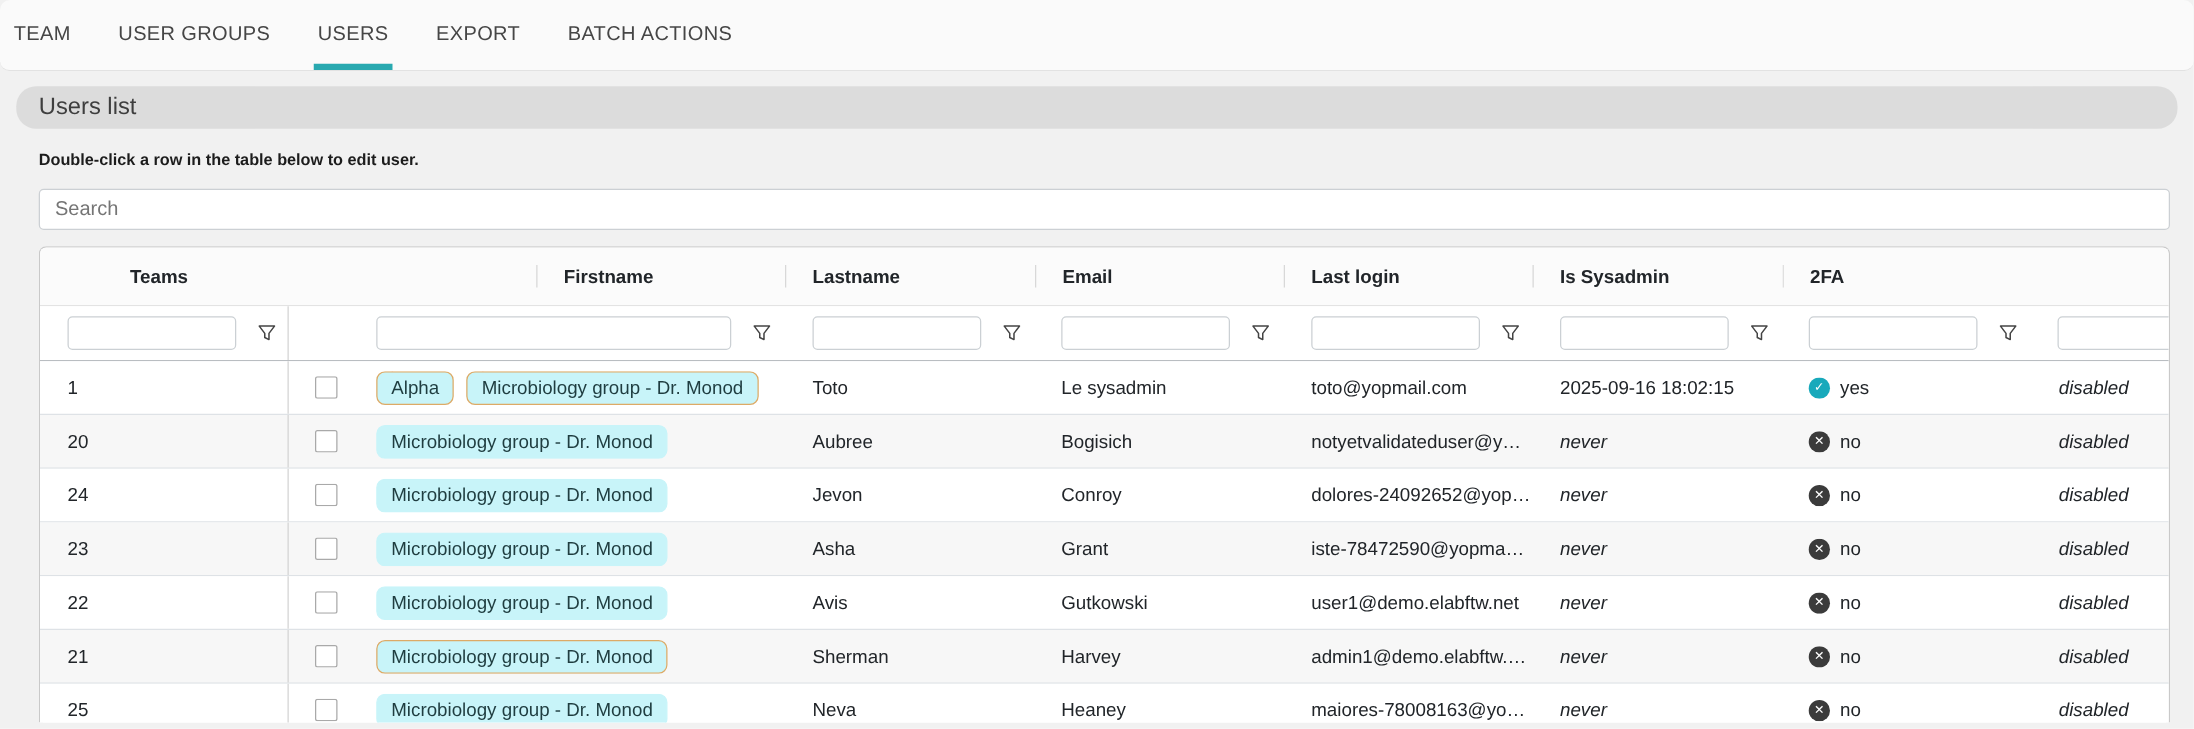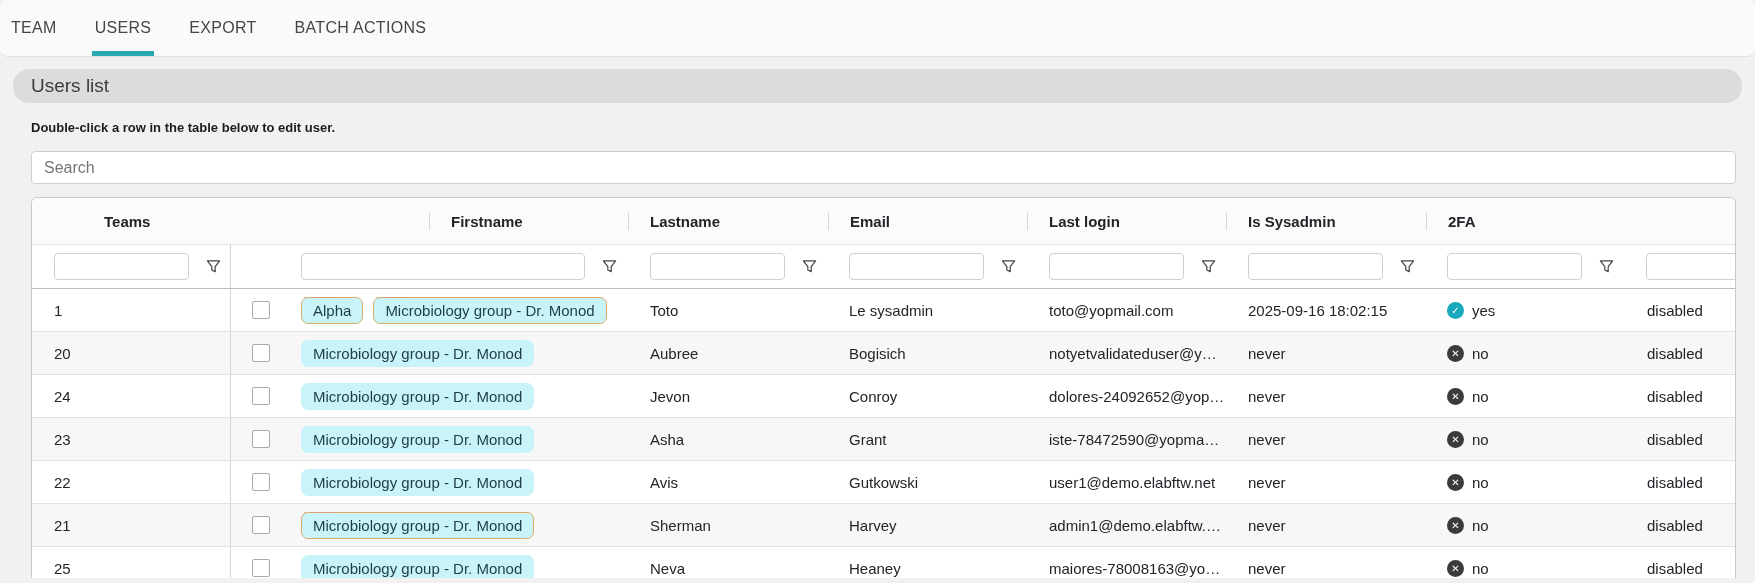--- a/index.html
+++ b/index.html
@@ -87,36 +87,37 @@
   .badge {
     position: relative; display: inline-flex; align-items: center; height: 27px;
     padding: 0 11px; background: #c8f4f9; border: 1px solid #c8f4f9; border-radius: 7px;
     font-size: 15px; color: #1f3d40; white-space: nowrap;
   }
   .badge.badge-admin { border-color: #ddaa66; }
   .admin-label {
     position: absolute; top: -9px; left: 2px; font-size: 11px; color: #e69273;
     line-height: 11px;
   }
-  .italic { }
+  .italic { font-style: italic; }
   .sysicon {
     width: 17px; height: 17px; border-radius: 50%; display: inline-flex;
     align-items: center; justify-content: center; color: #fff; font-size: 10px;
     font-family: "DejaVu Sans", sans-serif; margin-right: 8px; vertical-align: middle;
     flex: none;
   }
   .sysicon.yes { background: #18a9bb; }
   .sysicon.no  { background: #3b3b3b; }
   .col-sys.cell { display: flex; align-items: center; }
 </style>
 </head>
 <body>
 
 <div class="tabbar">
   <div class="tab">TEAM</div>
+  <div class="tab">USER GROUPS</div>
   <div class="tab active">USERS</div>
   <div class="tab">EXPORT</div>
   <div class="tab">BATCH ACTIONS</div>
 </div>
 
 <div class="page-title-bar">Users list</div>
 
 <div class="instruction">Double-click a row in the table below to edit user.</div>
 
 <input class="search-input" type="text" placeholder="Search" style="">

